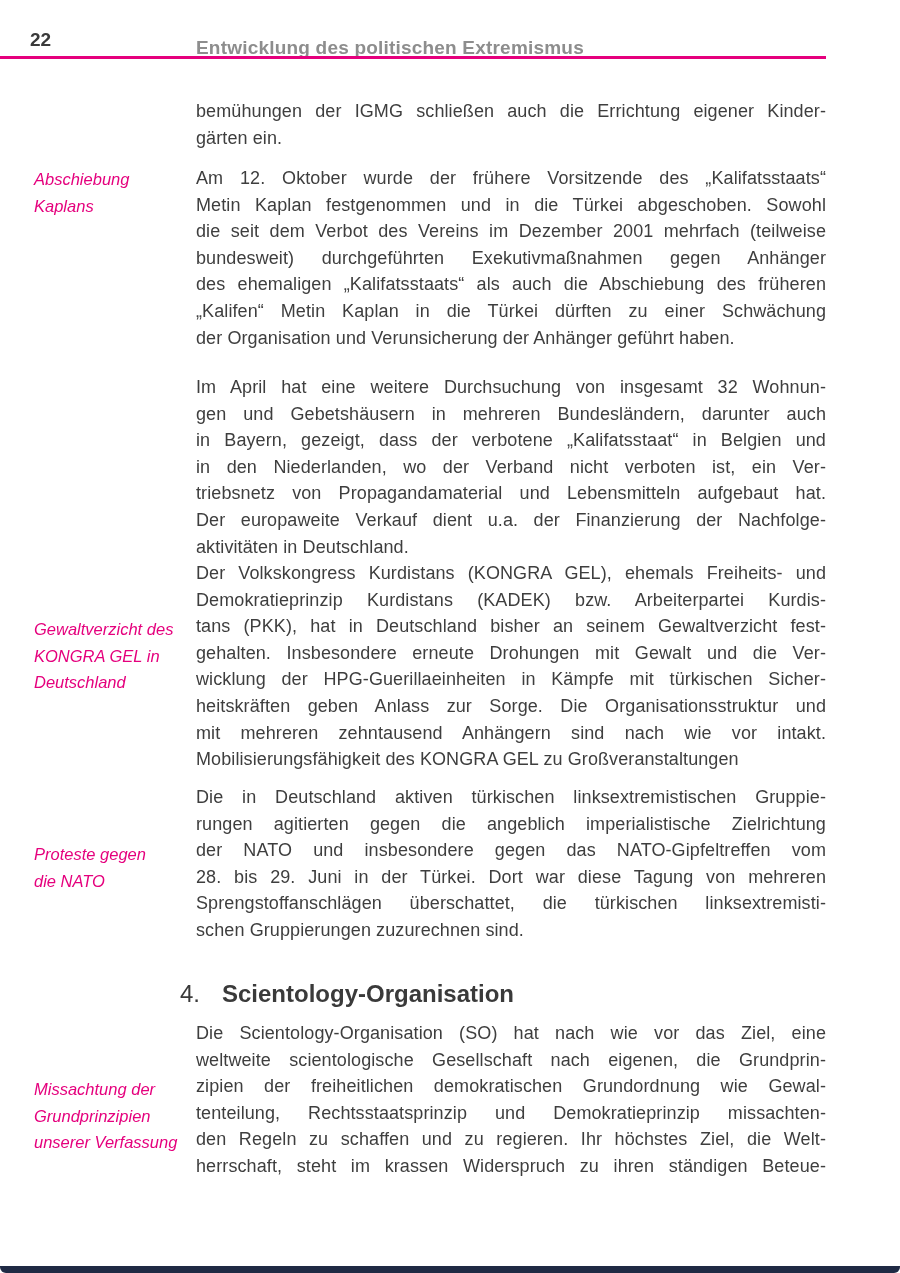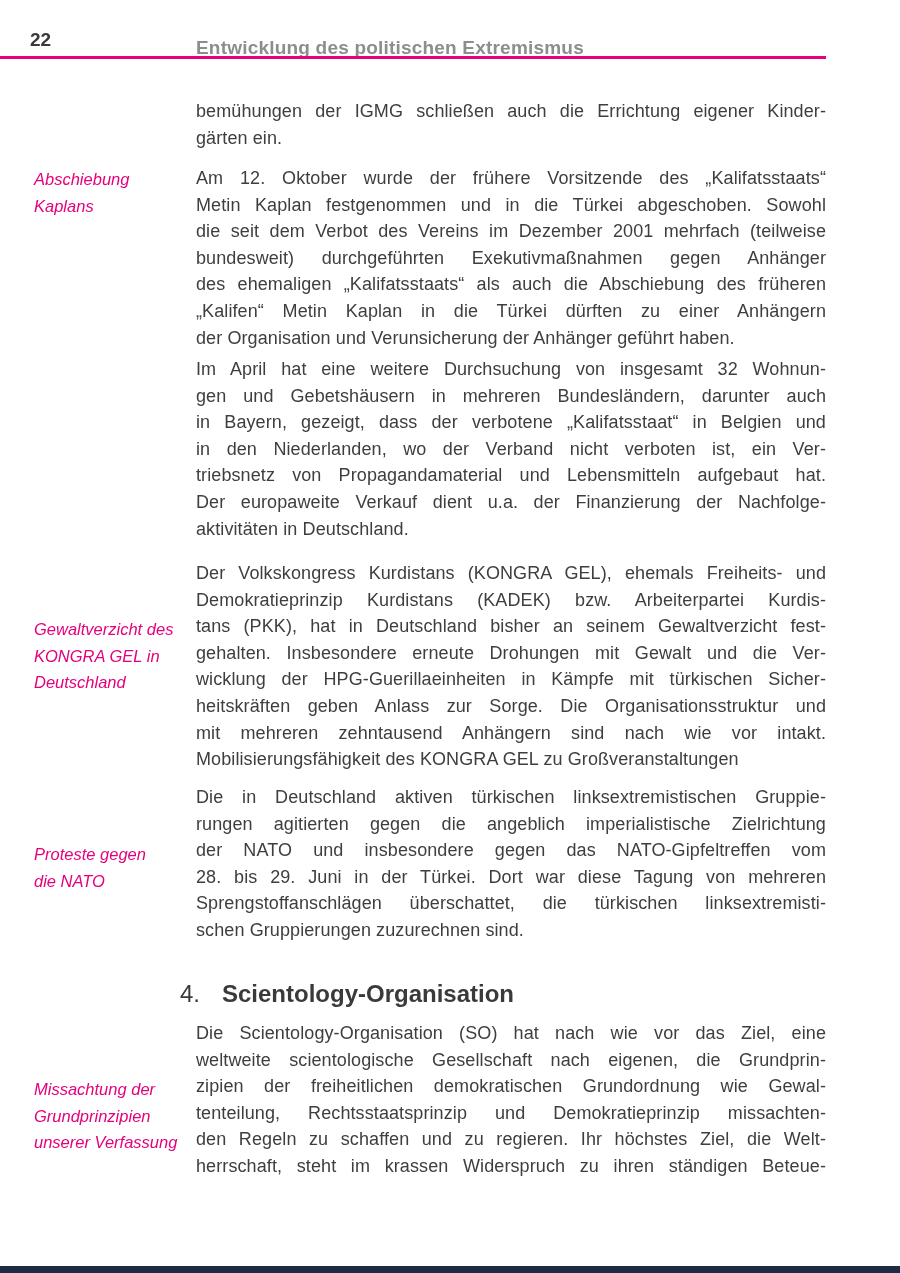--- a/index.html
+++ b/index.html
@@ -11,20 +11,21 @@
   *{margin:0;padding:0;box-sizing:border-box;}
   html,body{background:#ffffff;}
   .page{
     position:relative;
     width:900px;
     height:1273px;
     background:#ffffff;
     overflow:hidden;
     font-family:"Liberation Sans","DejaVu Sans",sans-serif;
     color:var(--body-text);
+    border-radius:6px;
   }
   
   .page-number{
     position:absolute;left:30px;top:29px;
     font-size:19px;font-weight:bold;color:#3a3a3a;line-height:22px;
   }
   .header-title{
     position:absolute;left:196px;top:29px;
     font-size:19px;font-weight:bold;color:var(--header-gray);line-height:22px;
     letter-spacing:0.2px;
@@ -103,24 +104,24 @@
   <div class="body-block" style="top:98px">
       <div class="line">bemühungen der IGMG schließen auch die Errichtung eigener Kinder-</div>
       <div class="line">gärten ein.</div>
     </div>
   <div class="body-block" style="top:165px">
       <div class="line">Am 12. Oktober wurde der frühere Vorsitzende des „Kalifatsstaats“</div>
       <div class="line">Metin Kaplan festgenommen und in die Türkei abgeschoben. Sowohl</div>
       <div class="line">die seit dem Verbot des Vereins im Dezember 2001 mehrfach (teilweise</div>
       <div class="line">bundesweit) durchgeführten Exekutivmaßnahmen gegen Anhänger</div>
       <div class="line">des ehemaligen „Kalifatsstaats“ als auch die Abschiebung des früheren</div>
-      <div class="line">„Kalifen“ Metin Kaplan in die Türkei dürften zu einer Anhängern</div>
+      <div class="line">„Kalifen“ Metin Kaplan in die Türkei dürften zu einer Schwächung</div>
       <div class="line">der Organisation und Verunsicherung der Anhänger geführt haben.</div>
     </div>
-  <div class="body-block" style="top:356px">
+  <div class="body-block" style="top:374px">
       <div class="line">Im April hat eine weitere Durchsuchung von insgesamt 32 Wohnun-</div>
       <div class="line">gen und Gebetshäusern in mehreren Bundesländern, darunter auch</div>
       <div class="line">in Bayern, gezeigt, dass der verbotene „Kalifatsstaat“ in Belgien und</div>
       <div class="line">in den Niederlanden, wo der Verband nicht verboten ist, ein Ver-</div>
       <div class="line">triebsnetz von Propagandamaterial und Lebensmitteln aufgebaut hat.</div>
       <div class="line">Der europaweite Verkauf dient u.a. der Finanzierung der Nachfolge-</div>
       <div class="line">aktivitäten in Deutschland.</div>
     </div>
   <div class="body-block" style="top:560px">
       <div class="line">Der Volkskongress Kurdistans (KONGRA GEL), ehemals Freiheits- und</div>

